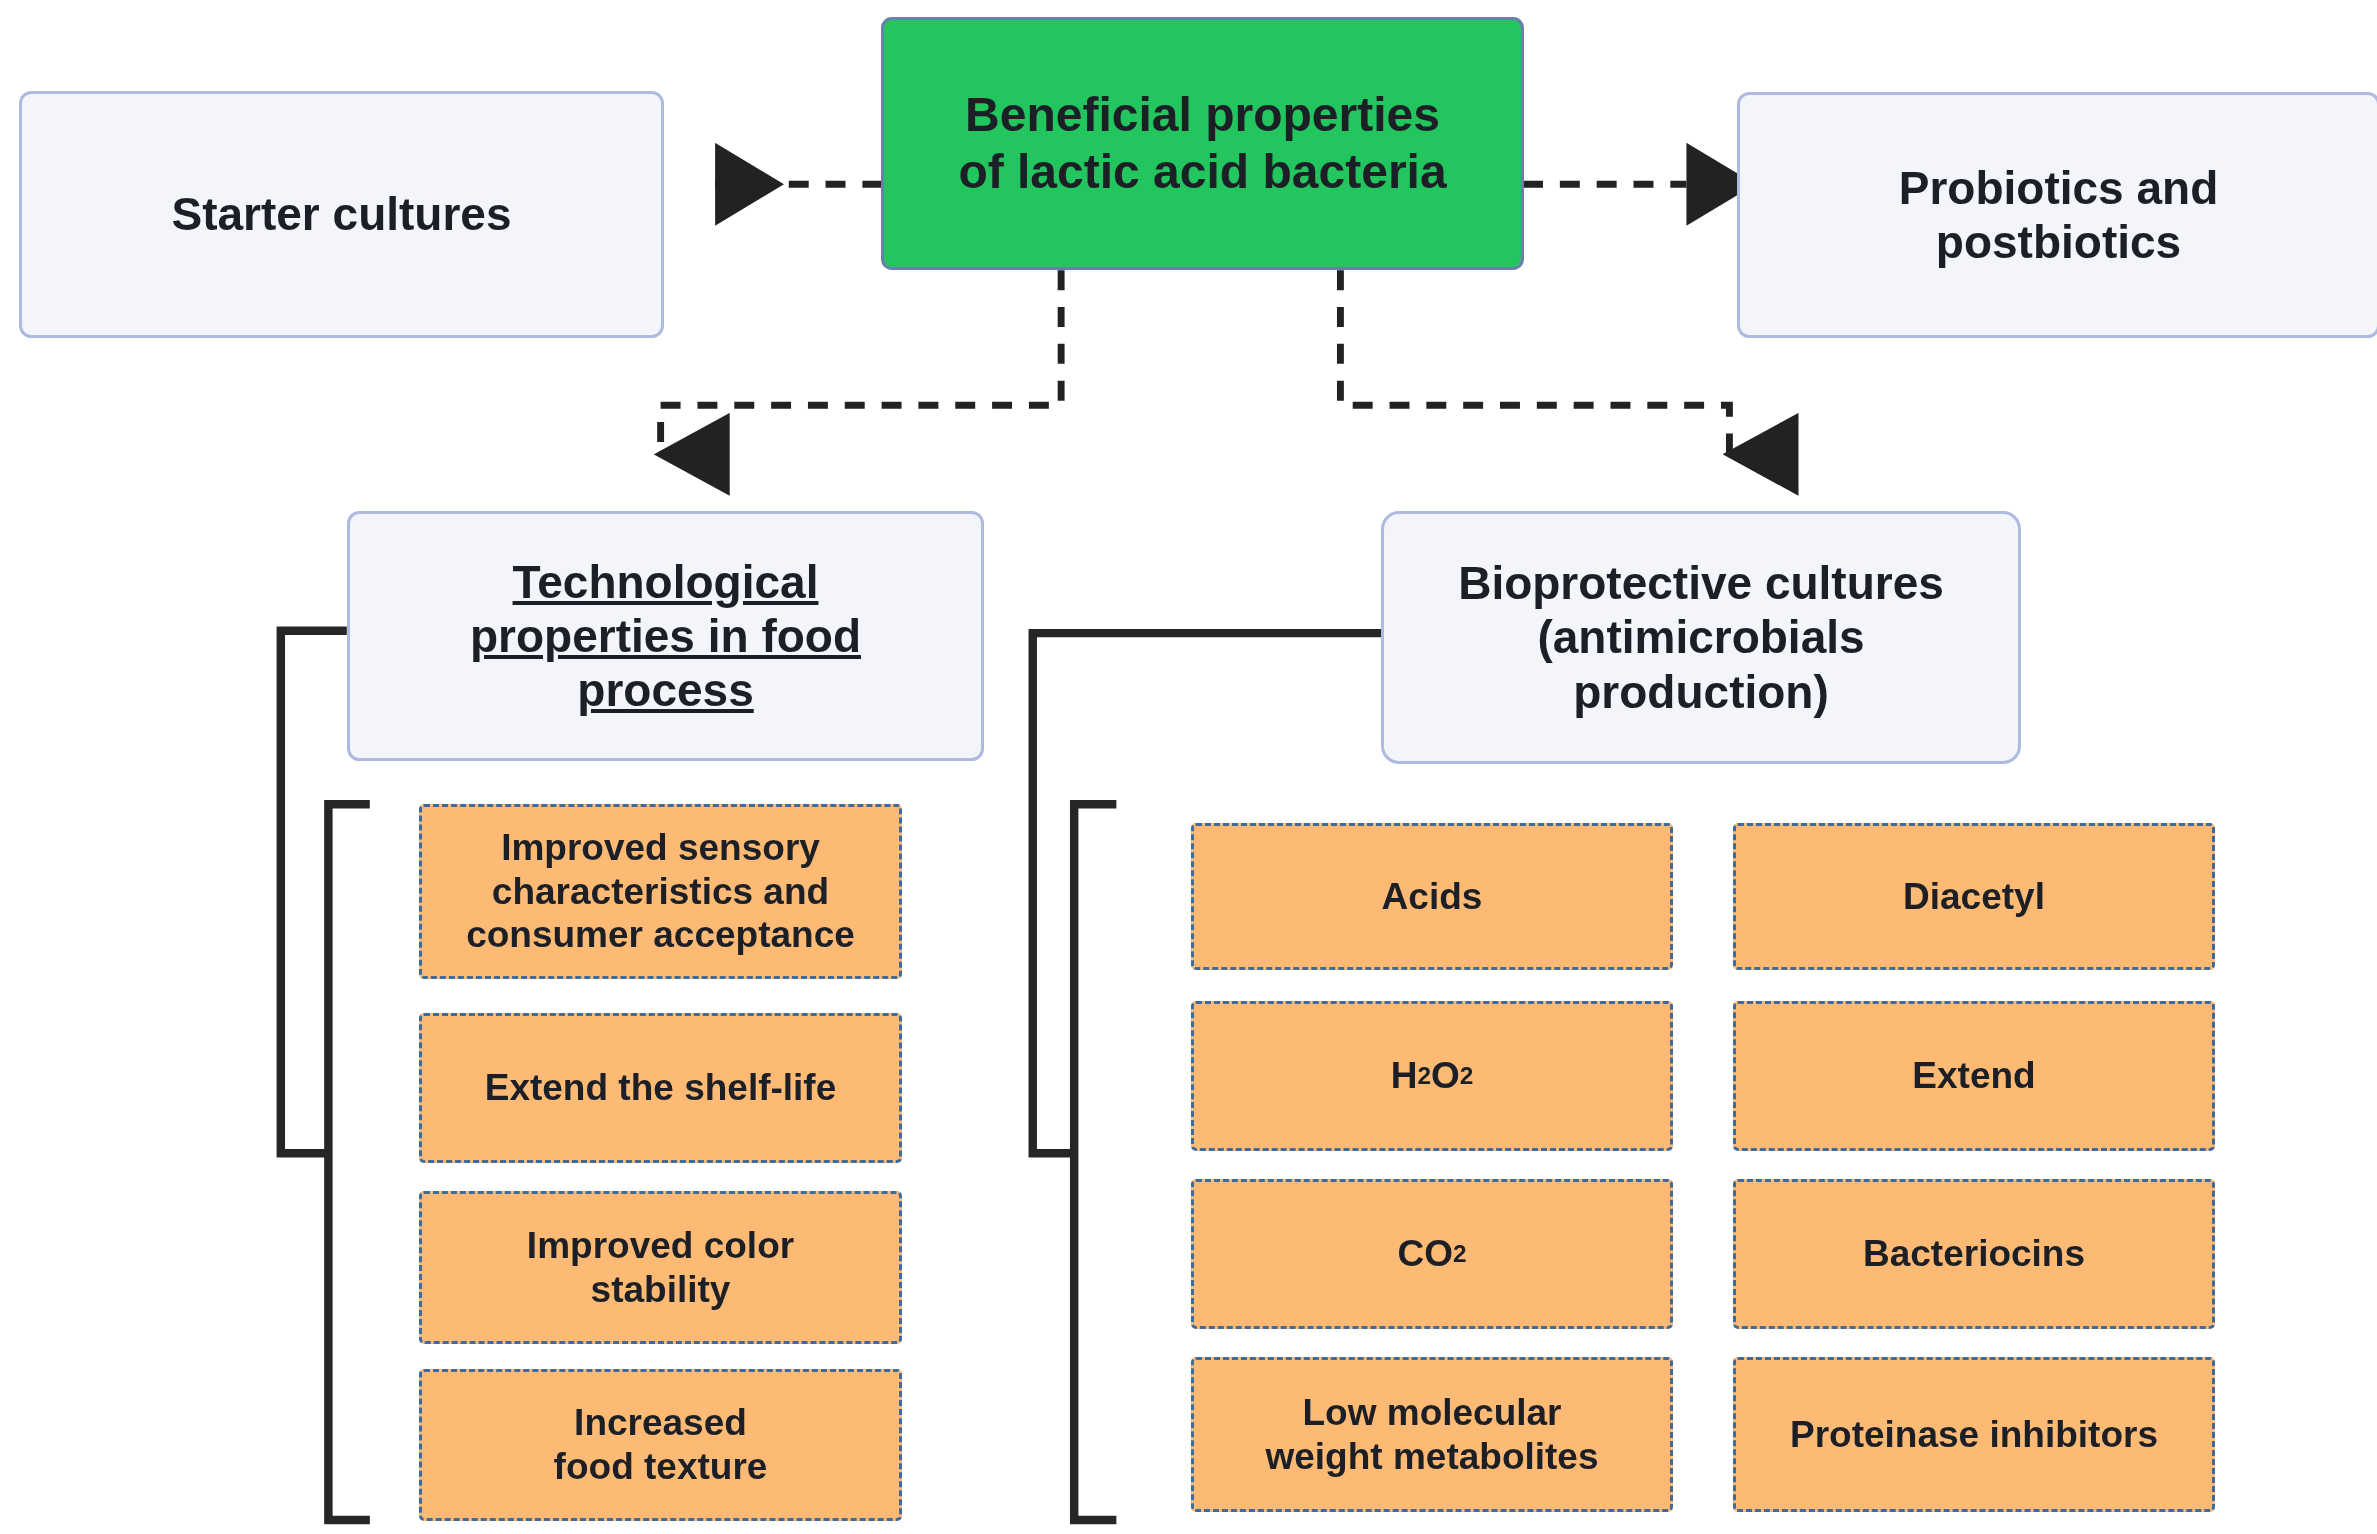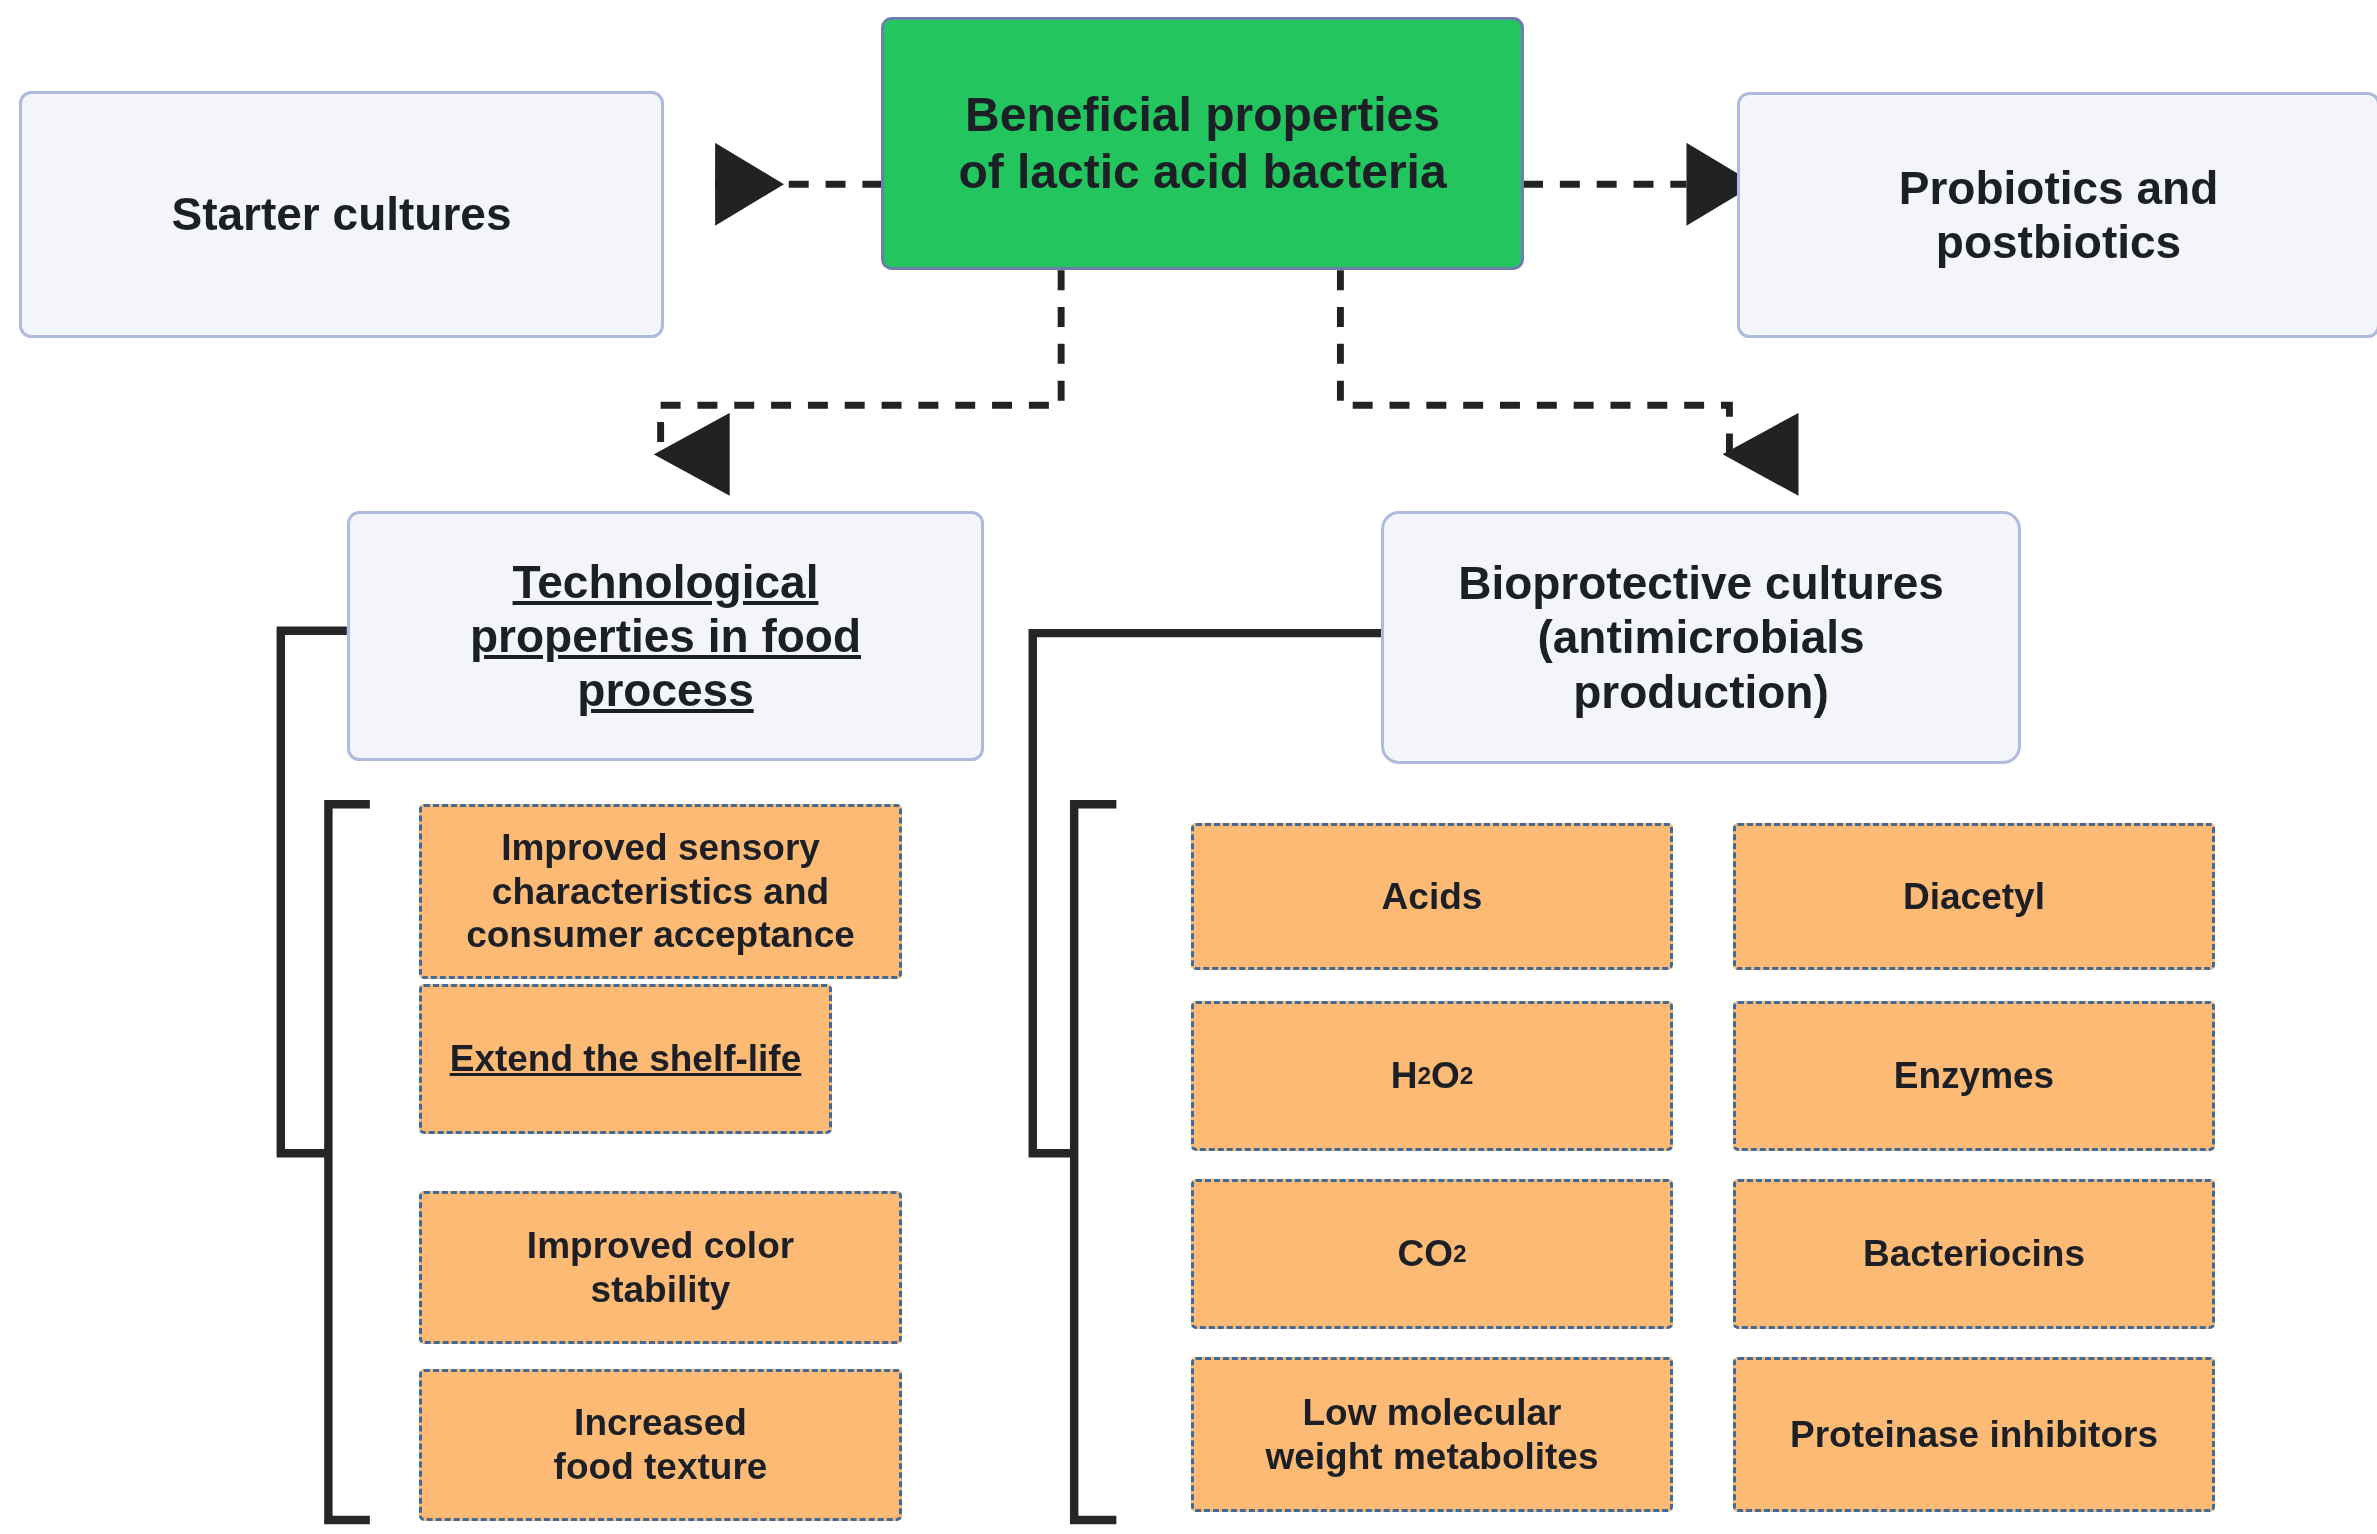--- a/index.html
+++ b/index.html
@@ -131,38 +131,38 @@
 process</div>
 
   <div class="node node--plain" style="left:1381px; top:511px; width:640px; height:253px;border-radius:18px;">Bioprotective cultures
 (antimicrobials
 production)</div>
 
   <div class="node node--chip" style="left:419px; top:804px; width:483px; height:175px;">Improved sensory
 characteristics and
 consumer acceptance</div>
 
-  <div class="node node--chip" style="left:419px; top:984px; width:413px; height:150px;text-decoration:underline;">Extend the shelf-life</div>
+  <div class="node node--chip" style="left:419px; top:1013px; width:483px; height:150px;">Extend the shelf-life</div>
 
   <div class="node node--chip" style="left:419px; top:1191px; width:483px; height:153px;">Improved color
 stability</div>
 
   <div class="node node--chip" style="left:419px; top:1369px; width:483px; height:152px;">Increased
 food texture</div>
 
   <div class="node node--chip" style="left:1191px; top:823px; width:482px; height:147px;">Acids</div>
 
   <div class="node node--chip" style="left:1191px; top:1001px; width:482px; height:150px;">H<sub>2</sub>O<sub>2</sub></div>
 
   <div class="node node--chip" style="left:1191px; top:1179px; width:482px; height:150px;">CO<sub>2</sub></div>
 
   <div class="node node--chip" style="left:1191px; top:1357px; width:482px; height:155px;">Low molecular<br>weight metabolites</div>
 
   <div class="node node--chip" style="left:1733px; top:823px; width:482px; height:147px;">Diacetyl</div>
 
-  <div class="node node--chip" style="left:1733px; top:1001px; width:482px; height:150px;">Enzymes</div>
+  <div class="node node--chip" style="left:1733px; top:1001px; width:482px; height:150px;">Extend</div>
 
   <div class="node node--chip" style="left:1733px; top:1179px; width:482px; height:150px;">Bacteriocins</div>
 
   <div class="node node--chip" style="left:1733px; top:1357px; width:482px; height:155px;">Proteinase inhibitors</div>
 
 </div>
 
 
 </body></html>

